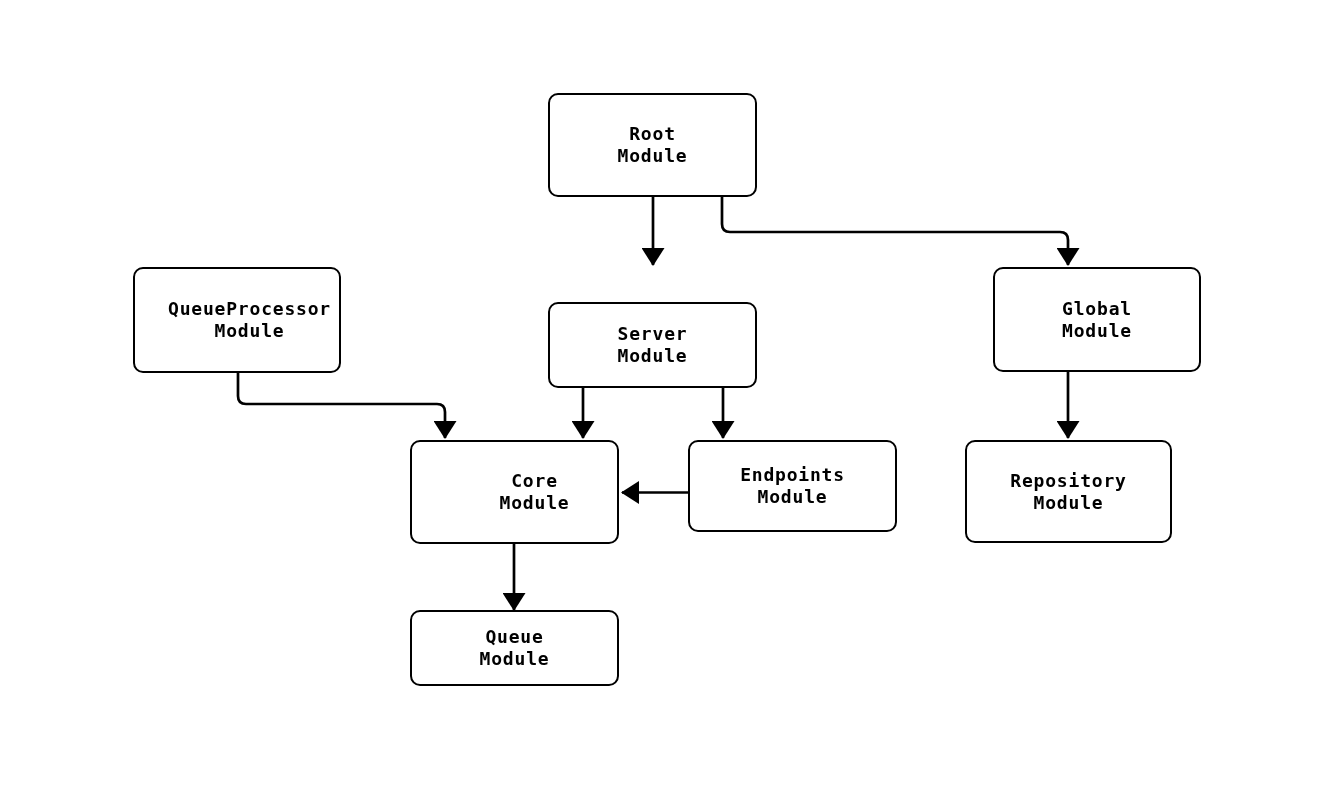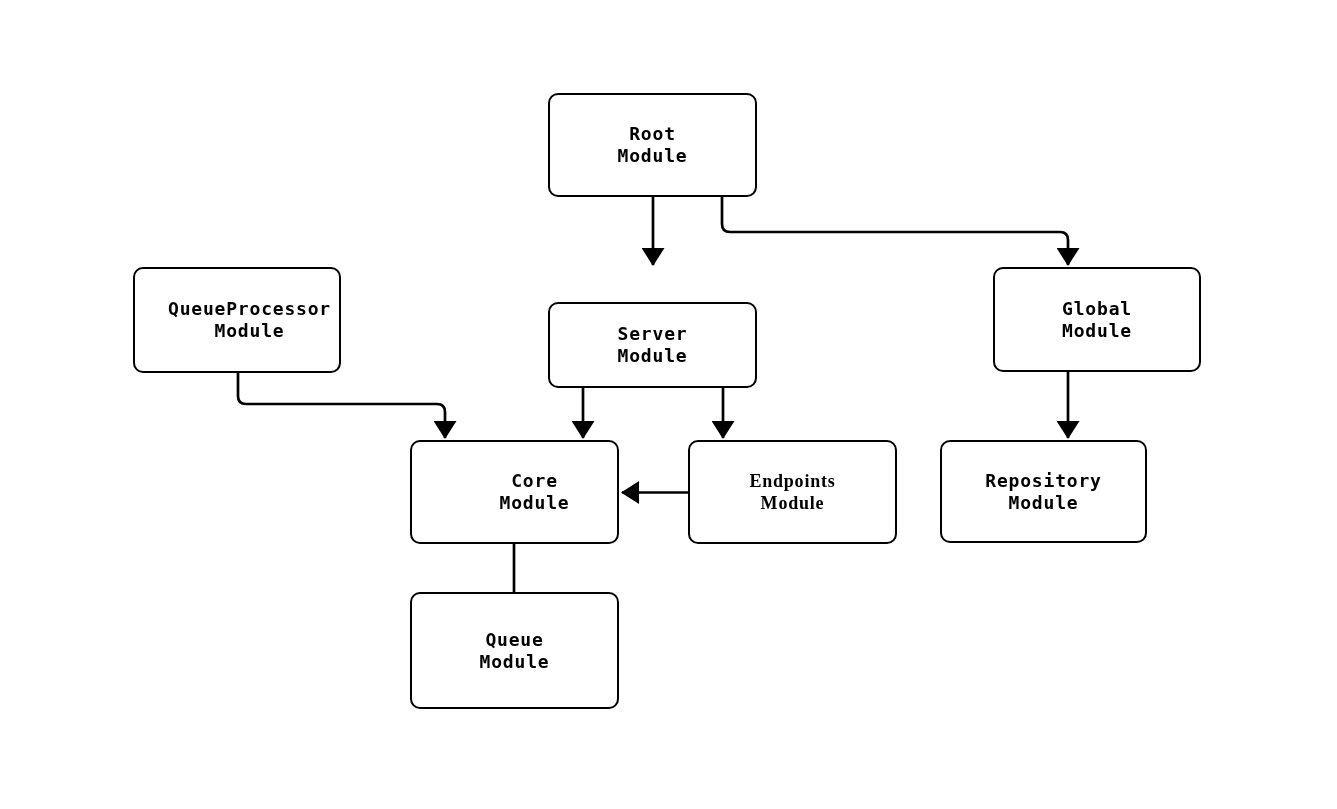--- a/index.html
+++ b/index.html
@@ -42,23 +42,23 @@
     line-height: 22px;
     letter-spacing: 0.8px;
     color: #000000;
     text-align: center;
   }
   #node-root        { left: 548px; top:  93px; width: 209px; height: 104px; }
   #node-queueproc   { left: 133px; top: 267px; width: 208px; height: 106px; padding-left: 25px; }
   #node-server      { left: 548px; top: 267px; width: 209px; height: 86px; margin-top: 35px; }
   #node-global      { left: 964px; top: 267px; width: 208px; height: 105px; margin-left: 29px; }
   #node-core        { left: 410px; top: 440px; width: 209px; height: 104px; padding-left: 40px; }
-  #node-endpoints   { left: 688px; top: 440px; width: 209px; height: 104px; font-family: Liberation Serif, serif; }
-  #node-repository  { left: 940px; top: 440px; width: 207px; height: 103px; }
-  #node-queue       { left: 410px; top: 592px; width: 209px; height: 117px; }
+  #node-endpoints   { left: 688px; top: 440px; width: 209px; height: 92px; }
+  #node-repository  { left: 965px; top: 440px; width: 207px; height: 103px; }
+  #node-queue       { left: 410px; top: 610px; width: 209px; height: 76px; }
 </style>
 </head>
 <body>
 
 <div class="canvas">
 
   <svg class="edges-svg" viewBox="0 0 1337 809" xmlns="http://www.w3.org/2000/svg">
     <defs>
       <marker id="arrowhead" viewBox="0 0 18 23" refX="17" refY="11.5" markerWidth="18" markerHeight="23" markerUnits="userSpaceOnUse" orient="auto">
         <path d="M0,0 L18,11.5 L0,23 Z" fill="#000000"></path>

